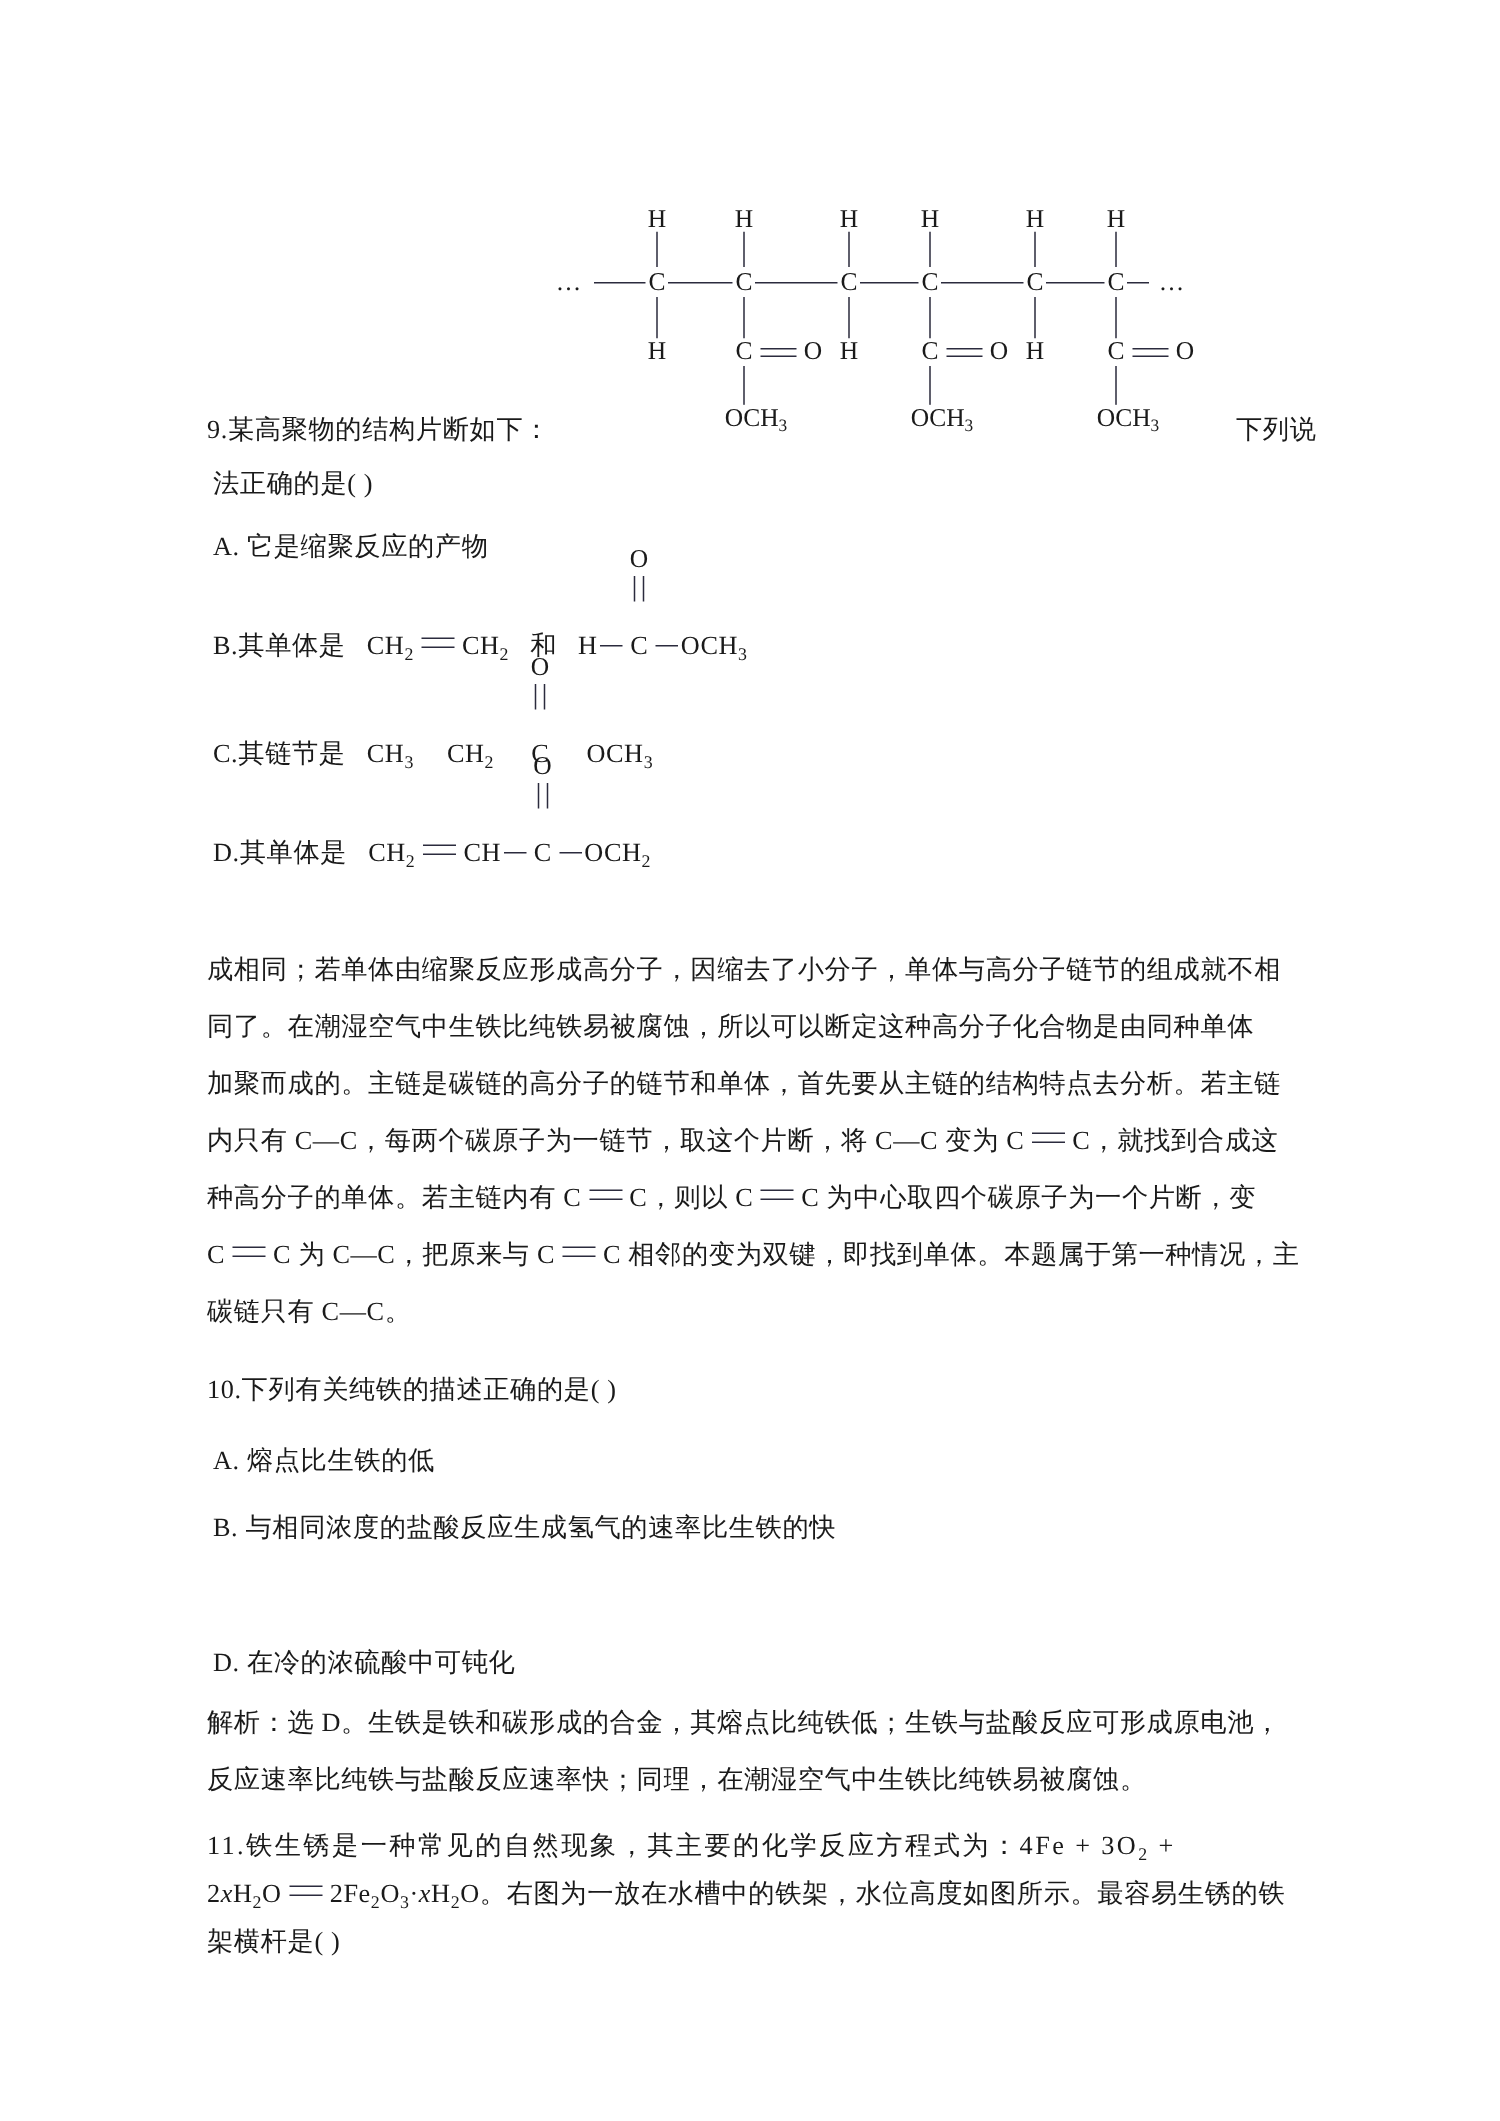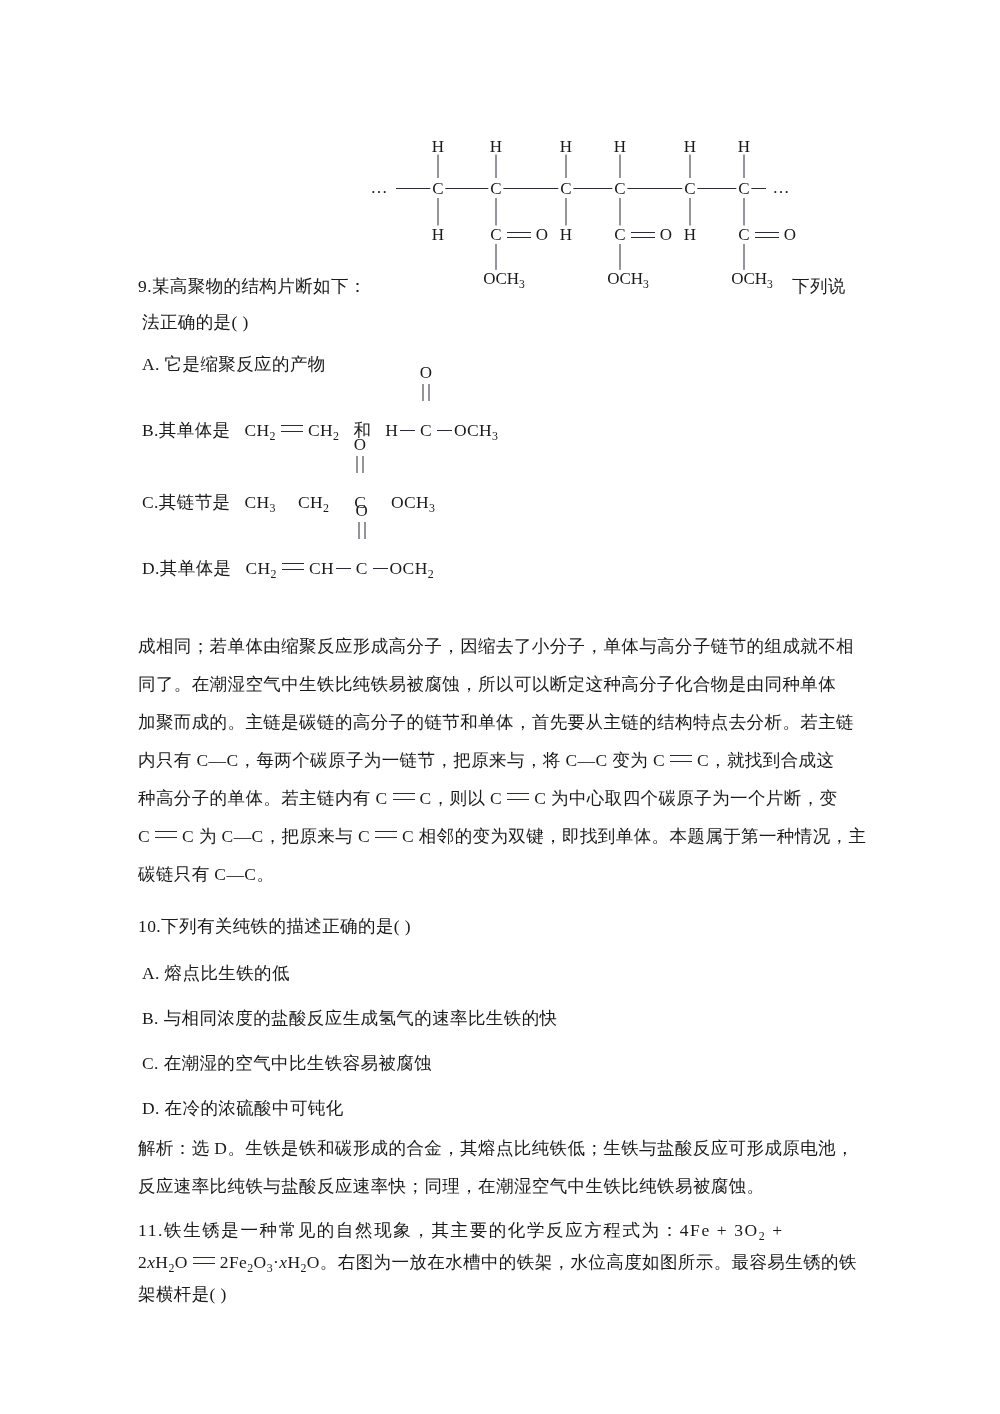--- a/index.html
+++ b/index.html
@@ -203,21 +203,21 @@
       <div class="atom" style="left:422px; top:106px;">O</div>
       <div class="bond-v" style="left:376px; top:116px; height:26px;"></div>
       <div class="atom" style="left:384px; top:152px;"><span>OCH</span><span class="sub">3</span></div>
 
     </div>
   </div>
 
   <div class="abs ln zh" style="left:138px; top:268px;">
     <span>9.</span><span>某高聚物的结构片断如下：</span>
   </div>
-  <div class="abs ln zh" style="left:792px; top:268px;text-align:center;">下列说</div>
+  <div class="abs ln zh" style="left:824px; top:268px;text-align:center;">下列说</div>
   <div class="abs ln zh" style="left:142px; top:304px;">法正确的是(      )</div>
 
   <div class="abs ln zh" style="left:142px; top:346px;">
     <span>A.</span>
     <span>它是缩聚反应的产物</span>
   </div>
 
   <div class="abs ln zh" style="left:142px; top:412px;">
     <span>B.</span><span>其单体是</span><span class="gap-sm"></span><span class="formula"><span>CH</span><span class="sub">2</span><span class="eqbond"></span><span>CH</span><span class="sub">2</span><span class="gap-sm"></span><span>和</span><span class="gap-sm"></span><span>H</span><span class="sbond"></span><span class="stack"><span class="o-top">O</span><span class="dbl-v"></span><span>C</span></span><span class="sbond"></span><span>OCH</span><span class="sub">3</span></span>
   </div>
@@ -228,21 +228,21 @@
 
   <div class="abs ln zh" style="left:142px; top:550px;">
     <span>D.</span><span>其单体是</span><span class="gap-sm"></span><span class="formula"><span>CH</span><span class="sub">2</span><span class="eqbond"></span><span>CH</span><span class="sbond"></span><span class="stack"><span class="o-top">O</span><span class="dbl-v"></span><span>C</span></span><span class="sbond"></span><span>OCH</span><span class="sub">2</span></span>
   </div>
 
   <div class="abs ln zh" style="left:138px; top:628px;">成相同；若单体由缩聚反应形成高分子，因缩去了小分子，单体与高分子链节的组成就不相</div>
   <div class="abs ln zh" style="left:138px; top:666px;">同了。在潮湿空气中生铁比纯铁易被腐蚀，所以可以断定这种高分子化合物是由同种单体</div>
   <div class="abs ln zh" style="left:138px; top:704px;">加聚而成的。主链是碳链的高分子的链节和单体，首先要从主链的结构特点去分析。若主链</div>
 
   <div class="abs ln zh" style="left:138px; top:742px;">
-    <span>内只有 C—C，每两个碳原子为一链节，把原来与，将 C—C 变为 C</span><span class="eqbond"></span><span>C，就找到合成这</span>
+    <span>内只有 C—C，每两个碳原子为一链节，取这个片断，将 C—C 变为 C</span><span class="eqbond"></span><span>C，就找到合成这</span>
   </div>
 
   <div class="abs ln zh" style="left:138px; top:780px;">
     <span>种高分子的单体。若主链内有 C</span><span class="eqbond"></span><span>C，则以 C</span><span class="eqbond"></span><span>C 为中心取四个碳原子为一个片断，变</span>
   </div>
 
   <div class="abs ln zh" style="left:138px; top:818px;">
     <span>C</span><span class="eqbond"></span><span>C 为 C—C，把原来与 C</span><span class="eqbond"></span><span>C 相邻的变为双键，即找到单体。本题属于第一种情况，主</span>
   </div>
 
@@ -253,24 +253,20 @@
   </div>
 
   <div class="abs ln zh" style="left:142px; top:955px;">
     <span>A.</span>
     <span>熔点比生铁的低</span>
   </div>
   <div class="abs ln zh" style="left:142px; top:1000px;">
     <span>B.</span>
     <span>与相同浓度的盐酸反应生成氢气的速率比生铁的快</span>
   </div>
-  <div class="abs ln zh" style="left:142px; top:1045px;">
-    <span>C.</span>
-    <span>在潮湿的空气中比生铁容易被腐蚀</span>
-  </div>
   <div class="abs ln zh" style="left:142px; top:1090px;">
     <span>D.</span>
     <span>在冷的浓硫酸中可钝化</span>
   </div>
 
   <div class="abs ln zh" style="left:138px; top:1130px;">解析：选 D。生铁是铁和碳形成的合金，其熔点比纯铁低；生铁与盐酸反应可形成原电池，</div>
   <div class="abs ln zh" style="left:138px; top:1168px;">反应速率比纯铁与盐酸反应速率快；同理，在潮湿空气中生铁比纯铁易被腐蚀。</div>
 
   <div class="abs ln zh" style="left:138px; top:1212px; letter-spacing:1.6px;">
     <span>11.</span><span>铁生锈是一种常见的自然现象，其主要的化学反应方程式为：</span><span class="nw"><span>4Fe + 3O</span><span class="sub">2</span><span> +</span></span>

